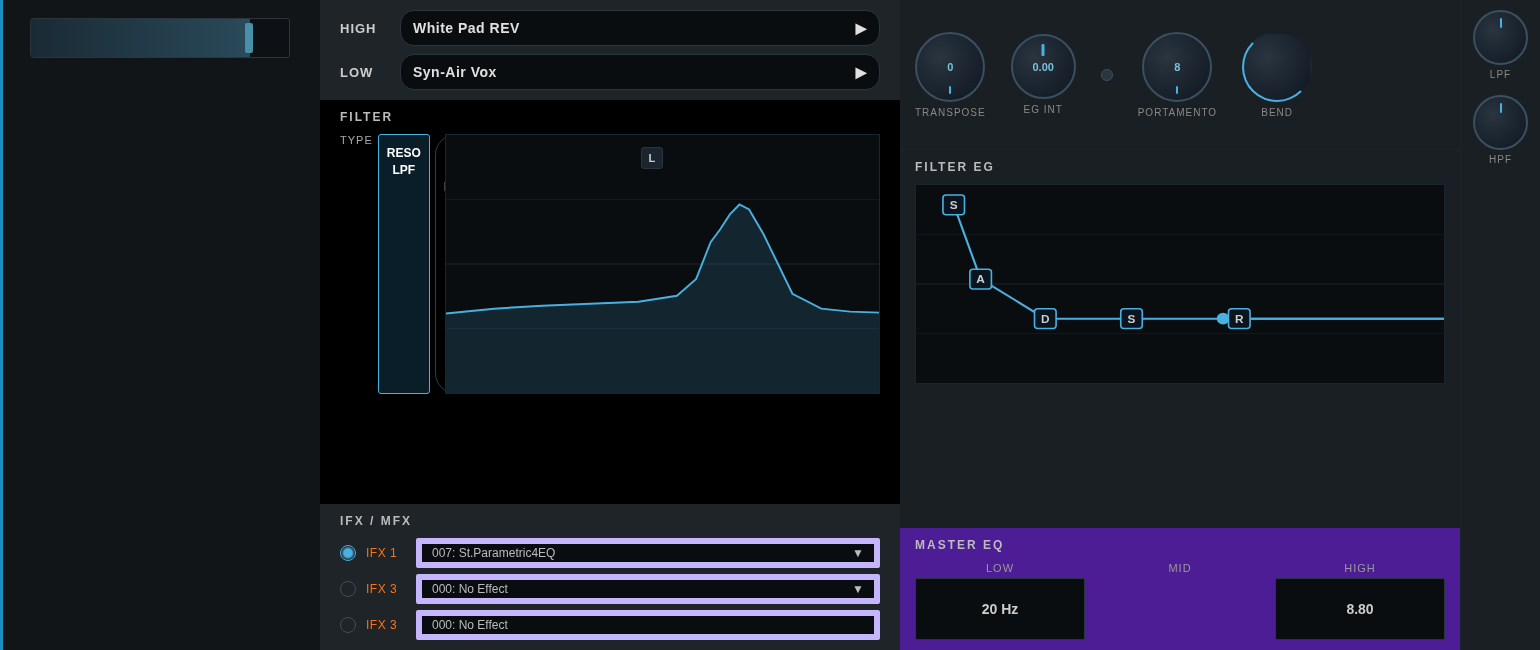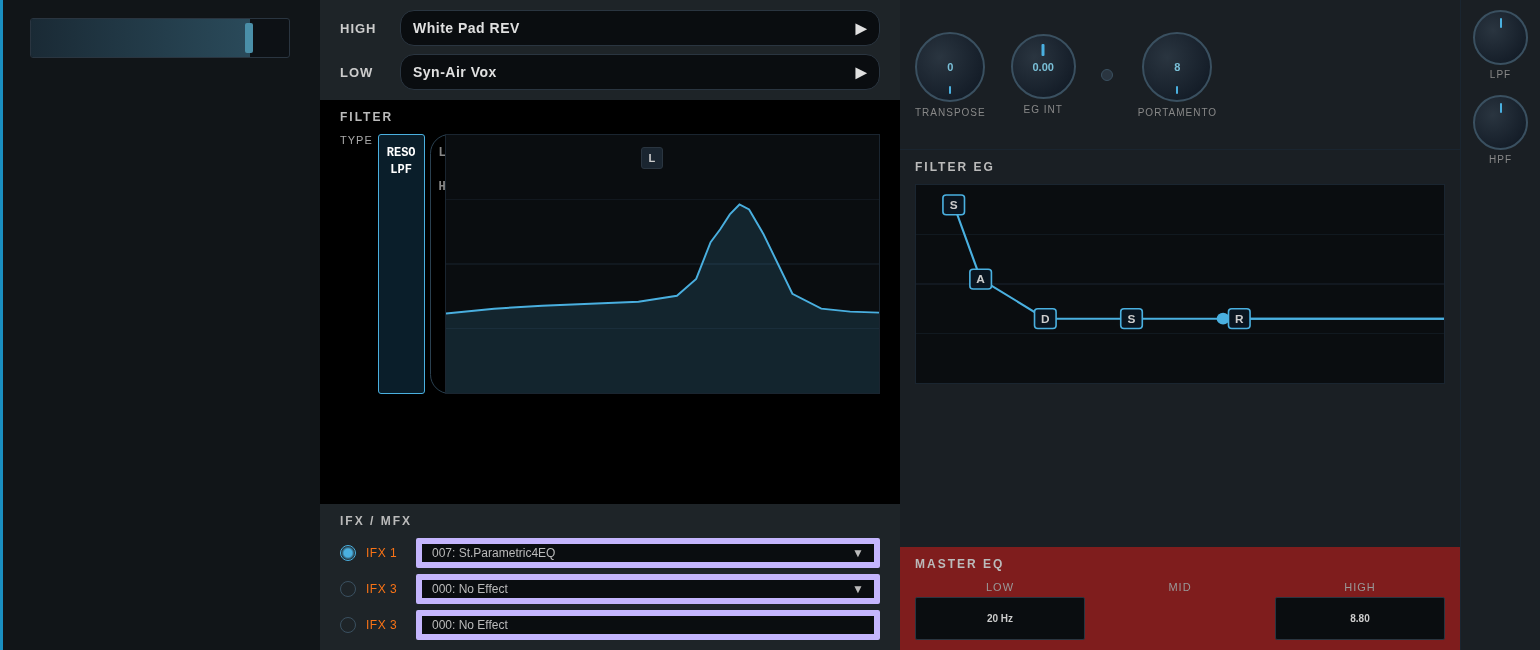--- a/index.html
+++ b/index.html
@@ -168,21 +168,20 @@
     .filter-btn {
       border: 1.5px solid #3a8fc0;
       border-radius: 3px;
       padding: 10px 8px;
       text-align: center;
       font-size: 12px;
       font-weight: bold;
       color: #ddd;
       cursor: pointer;
       line-height: 1.4;
-      font-family: Liberation Mono, monospace;
     }
 
     .filter-btn.active {
       background: #0a1e2a;
       border-color: #4ab0e0;
       color: #fff;
     }
 
     .filter-btn.inactive {
       background: transparent;
@@ -392,21 +391,21 @@
     }
 
     .filter-eg-graph svg {
       width: 100%;
       height: 100%;
     }
 
     
     .master-eq-section {
       padding: 10px 15px;
-      background: #7f1d1d;
+      background: #4c1d95;
     }
 
     .eq-values-row {
       display: flex;
       gap: 10px;
       margin-top: 8px;
     }
 
     .eq-value-box {
       flex: 1;
@@ -420,22 +419,22 @@
       font-size: 11px;
       color: #999;
       letter-spacing: 1px;
     }
 
     .eq-val {
       background: #0a0d10;
       border: 1px solid #2a3540;
       width: 100%;
       text-align: center;
-      padding: 15px;
-      font-size: 10px;
+      padding: 22px;
+      font-size: 14px;
       font-weight: bold;
       color: #ccc;
       border-radius: 2px;
     }
 
     
     .far-right-partial {
       width: 80px;
       background: #1a1f24;
       display: flex;
@@ -586,20 +585,26 @@
       <div class="led-dot"></div>
 
       <div class="knob-group">
         <div class="knob knob-large">
           <span class="knob-value">8</span>
           <div class="knob-tick"></div>
         </div>
         <span class="knob-label">PORTAMENTO</span>
       </div>
 
+      <div class="knob-group">
+        <div class="knob knob-large" style="border-color: #4ab0e0; border-top-color: transparent; border-right-color: transparent;">
+          <span class="knob-value"></span>
+        </div>
+        <span class="knob-label">BEND</span>
+      </div>
 
     </div>
 
     <div class="filter-eg-section">
       <div class="section-title">FILTER EG</div>
       <div class="filter-eg-graph">
         <svg viewBox="0 0 490 200" preserveAspectRatio="none" style="position:absolute;inset:0;width:100%;height:100%;">
 
           <line x1="0" y1="100" x2="490" y2="100" stroke="#1a2530" stroke-width="1"></line>
           <line x1="0" y1="50" x2="490" y2="50" stroke="#1a2530" stroke-width="0.5"></line>

